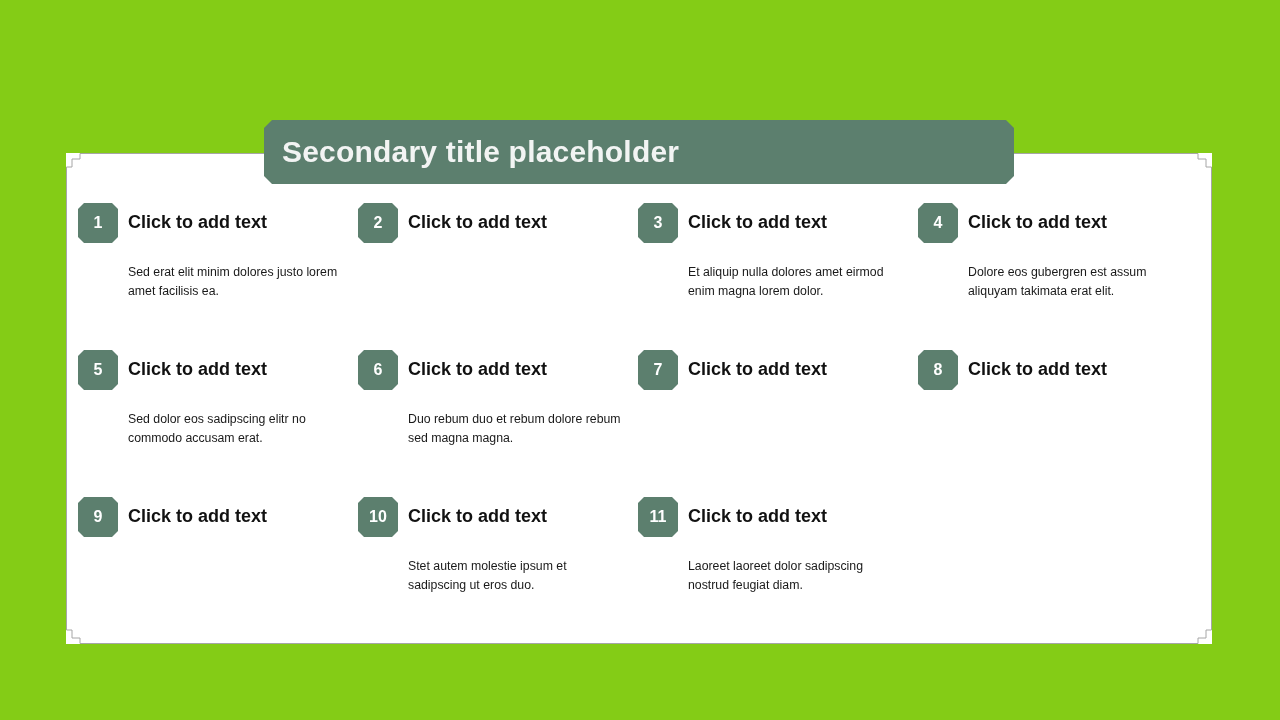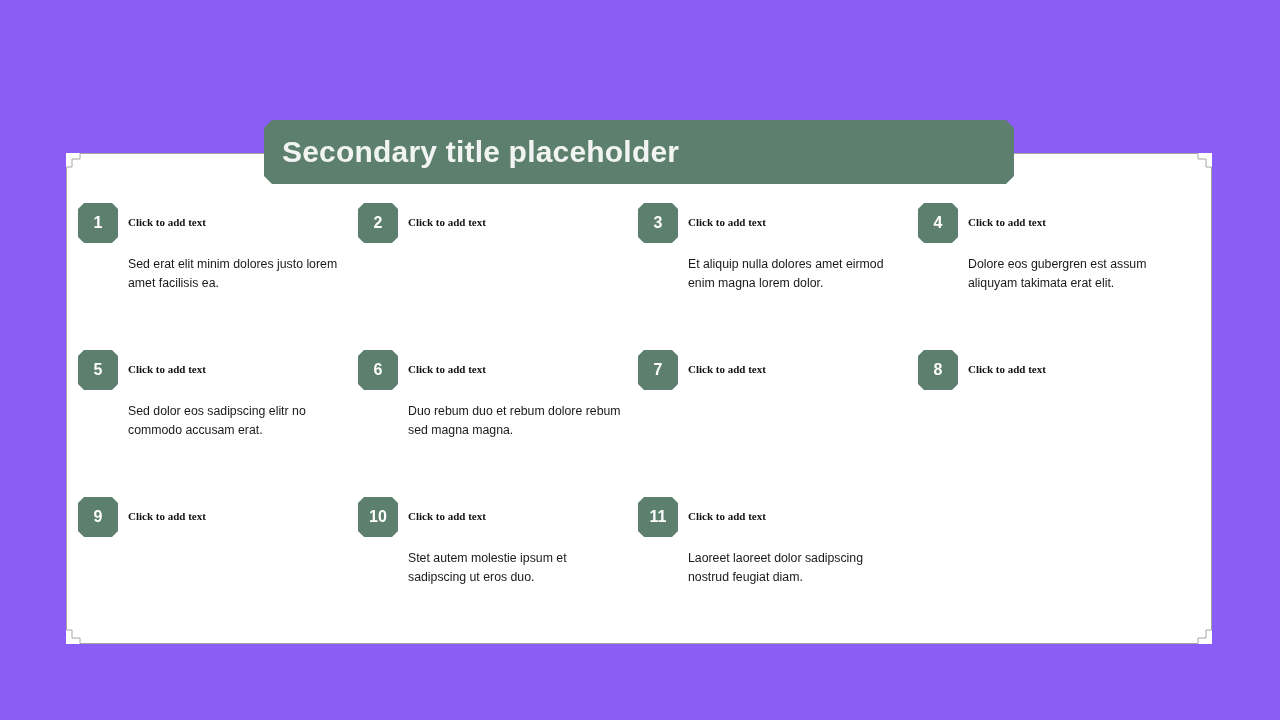--- a/index.html
+++ b/index.html
@@ -9,21 +9,21 @@
     height: 720px;
     background: #ffffff;
     font-family: "Liberation Sans", sans-serif;
     overflow: hidden;
   }
 
   #slide {
     position: relative;
     width: 1280px;
     height: 720px;
-    background: #8b5cf6;
+    background: #84cc16;
   }
 
   
   #content-frame {
     position: absolute;
     left: 66px;
     top: 153px;
     width: 1146px;
     height: 491px;
     background: #ffffff;
@@ -110,32 +110,31 @@
     color: #ffffff;
     font-size: 16px;
     font-weight: bold;
     line-height: 1;
   }
 
   .item-heading {
     grid-column: 2;
     grid-row: 1;
     align-self: center;
-    font-size: 11px;
+    font-size: 18px;
     font-weight: bold;
     color: #111111;
     line-height: 1.2;
     white-space: nowrap;
-    font-family: Liberation Serif, serif;
   }
 
   .item-body {
     grid-column: 2;
     grid-row: 2;
-    margin-top: 12px;
+    margin-top: 20px;
     font-size: 12.3px;
     font-weight: normal;
     color: #1a1a1a;
     line-height: 1.55;
     max-width: 224px;
   }
 
   
   .item.empty { visibility: hidden; }
 </style>

